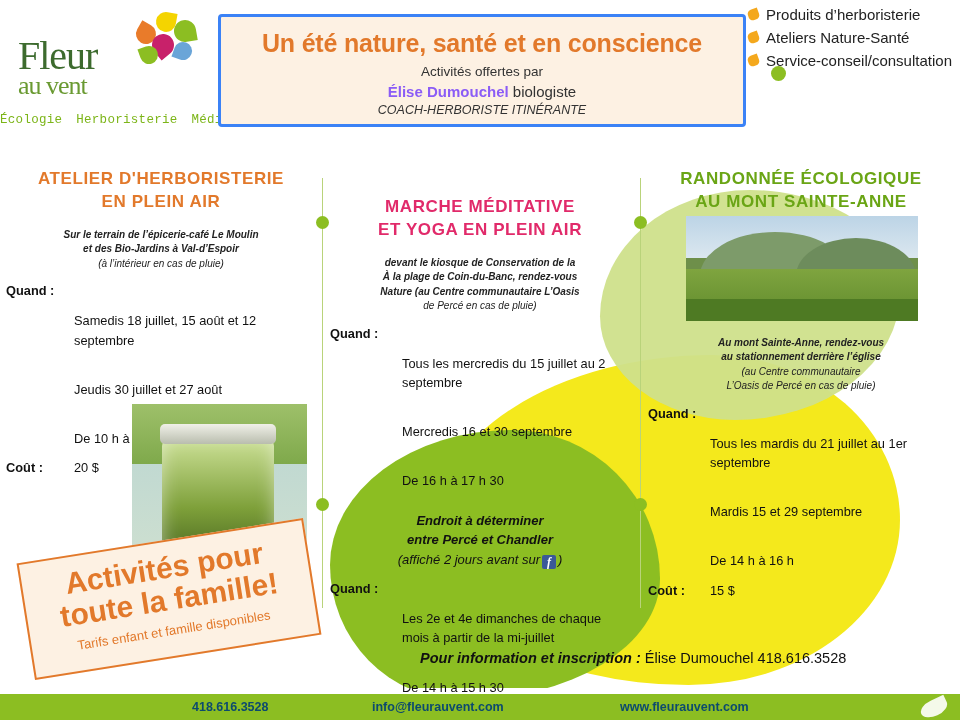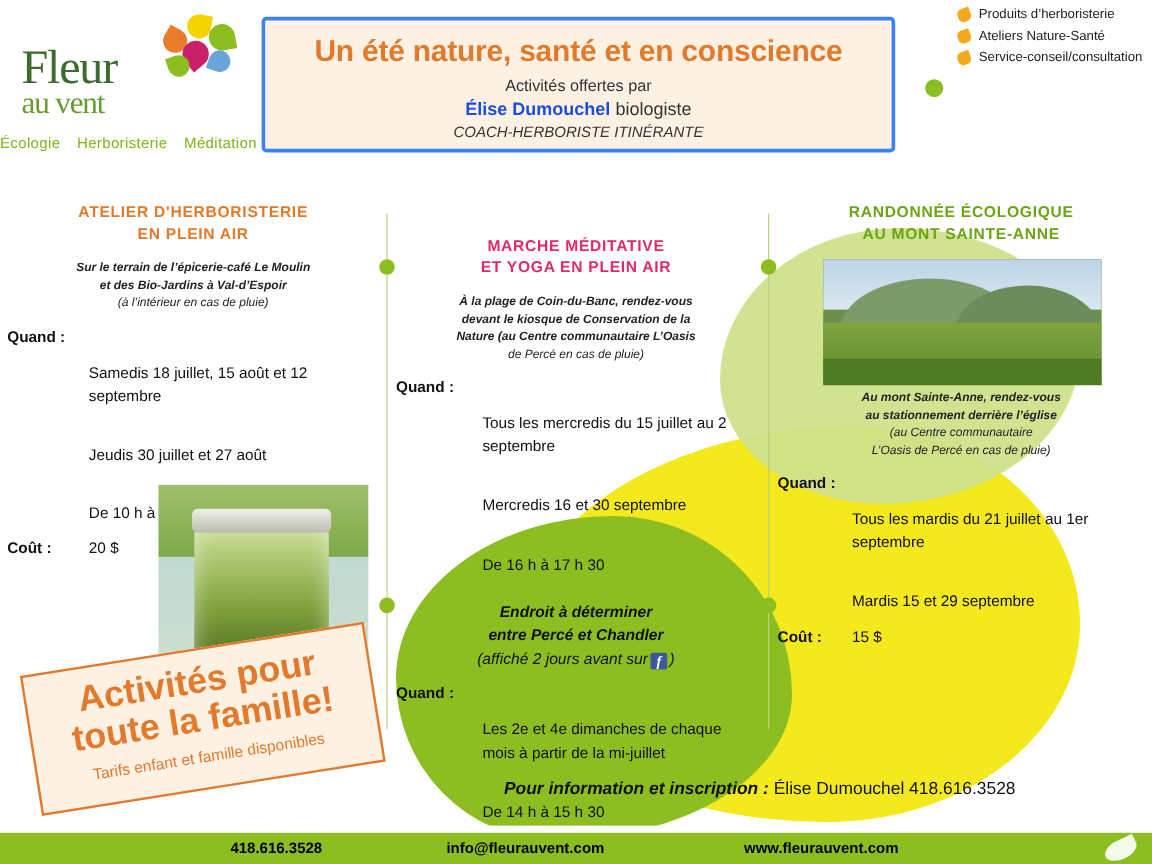--- a/index.html
+++ b/index.html
@@ -128,21 +128,21 @@
 
   .tagline {
     position: absolute;
     left: 0px;
     top: 112px;
     font-size: 12.5px;
     color: #7cb518;
     letter-spacing: 0.3px;
     z-index: 5;
   }
-  .tagline span { margin-right: 10px; }
+  .tagline span { margin-right: 10px; font-family: Liberation Mono, monospace; }
 
   .title-box {
     position: absolute;
     left: 218px;
     top: 14px;
     width: 528px;
     height: 113px;
     background: #fdf1e3;
     border: 3px solid #3b82f6;
     border-radius: 4px;
@@ -160,34 +160,34 @@
   .title-sub {
     font-size: 13.5px;
     color: #333;
     margin-top: 6px;
   }
   .title-name {
     font-size: 15px;
     margin-top: 4px;
     color: #333;
   }
-  .title-name b { color: #1d4ed8; }
+  .title-name b { color: #8b5cf6; }
   .title-role {
     font-size: 12.5px;
     font-style: italic;
     color: #333;
     margin-top: 3px;
   }
 
   .services {
     position: absolute;
     right: 8px;
     top: 6px;
     z-index: 5;
-    font-size: 11px;
+    font-size: 15px;
     color: #222;
   }
   .service-row {
     display: flex;
     align-items: center;
     margin-bottom: 6px;
   }
   .svc-bullet {
     width: 11px;
     height: 11px;
@@ -214,21 +214,21 @@
     z-index: 5;
     box-sizing: border-box;
   }
   .col-1 { left: 6px;   top: 168px; width: 310px; }
   .col-2 { left: 330px; top: 168px; width: 300px; }
   .col-3 { left: 648px; top: 168px; width: 306px; }
 
   .col-head {
     text-align: center;
     font-weight: bold;
-    font-size: 13px;
+    font-size: 17px;
     letter-spacing: 0.6px;
     line-height: 1.35;
   }
   .head-orange { color: #e2792b; }
   .head-pink   { color: #e12a6a; margin-top: 28px; }
   .head-green  { color: #6aa515; }
 
   .col-intro {
     margin-top: 14px;
     text-align: center;
@@ -405,21 +405,21 @@
 
   
   .footer-bar {
     position: absolute;
     left: 0;
     top: 694px;
     width: 960px;
     height: 26px;
     background: #8cbe22;
     z-index: 8;
-    color: #000000;
+    color: #0c4a6e;
     font-size: 12.5px;
     font-weight: bold;
   }
   .footer-bar span {
     position: absolute;
     top: 6px;
   }
   .fb-phone { left: 192px; }
   .fb-mail  { left: 372px; }
   .fb-web   { left: 620px; }
@@ -523,22 +523,22 @@
       <div class="fact-val">20 $</div>
     </div>
   </div>
 
   <div class="col col-2 col2">
     <div class="col-head head-pink">
       <div>MARCHE MÉDITATIVE</div>
       <div>ET YOGA EN PLEIN AIR</div>
     </div>
     <div class="col-intro">
+      <div>devant le kiosque de Conservation  de la</div>
       <div>À la plage de Coin-du-Banc,  rendez-vous</div>
-      <div>devant le kiosque de Conservation  de la</div>
       <div>Nature (au Centre communautaire L’Oasis</div>
       <div class="soft">de Percé en cas de pluie)</div>
     </div>
     <div class="fact">
       <div class="fact-label">Quand :</div>
       <div class="fact-val">
         <div>Tous les mercredis du 15 juillet au 2 septembre</div>
         <div>Mercredis 16 et 30 septembre</div>
         <div>De 16 h à 17 h 30</div>
       </div>
@@ -573,20 +573,21 @@
       <div>Au mont Sainte-Anne, rendez-vous</div>
       <div>au stationnement derrière l’église</div>
       <div class="soft">(au Centre communautaire</div>
       <div class="soft">L’Oasis de Percé en cas de pluie)</div>
     </div>
     <div class="fact">
       <div class="fact-label">Quand :</div>
       <div class="fact-val">
         <div>Tous les mardis du 21 juillet au 1er septembre</div>
         <div>Mardis 15 et 29 septembre</div>
+        <div>De 14 h à 16 h</div>
       </div>
     </div>
     <div class="fact">
       <div class="fact-label">Coût :</div>
       <div class="fact-val">15 $</div>
     </div>
   </div>
 
   <div class="photo-jar">
     <div class="jar-bg-leaf"></div>

